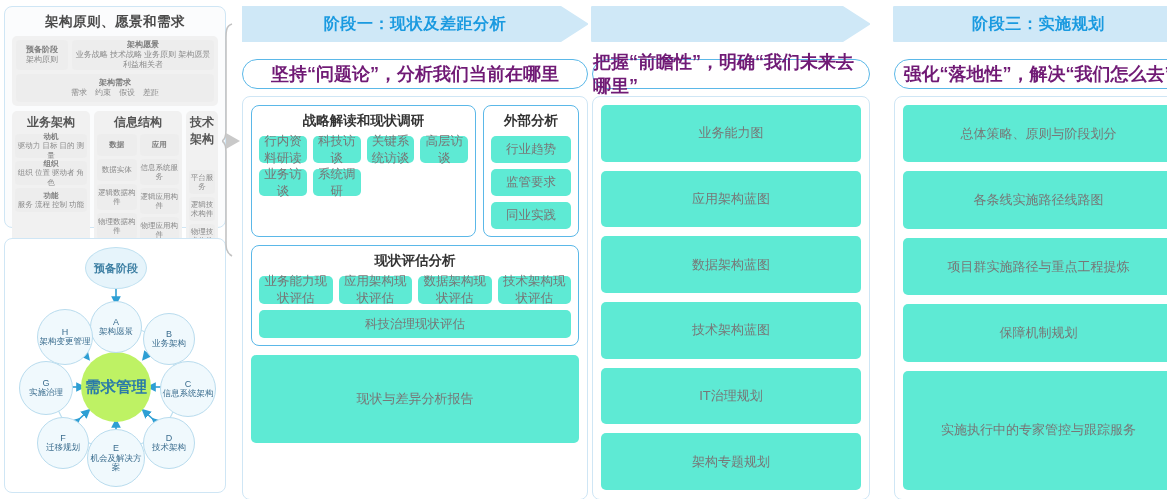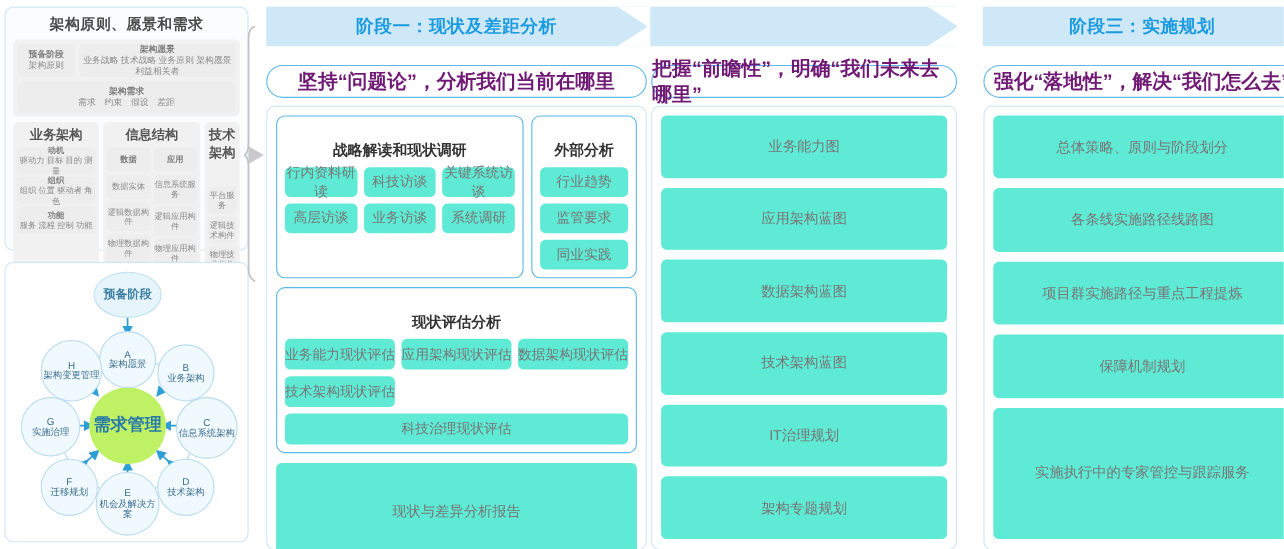--- a/index.html
+++ b/index.html
@@ -107,34 +107,34 @@
   }
 
   .panel {
     margin-top:7px; border:1px solid #cfe6f5; border-radius:8px; background:#ffffff;
     padding:8px 8px 9px 8px;
   }
   .s1 .panel { height:404px; }
   .s2 .panel, .s3 .panel { height:404px; display:flex; flex-direction:column; gap:9px; }
 
   .box-outline {
-    border:1.5px solid #5bb8e8; border-radius:8px; background:#fff; padding:22px 7px 7px 7px;
+    border:1.5px solid #5bb8e8; border-radius:8px; background:#fff; padding:6px 7px 7px 7px;
   }
   .box-title { text-align:center; font-size:13.5px; font-weight:bold; color:#333; margin-bottom:6px; }
 
   .chip {
     background:#5eead4; border-radius:5px; color:#777;
     display:flex; align-items:center; justify-content:center;
     font-size:12.5px; text-align:center;
   }
 
   .s1-top { display:flex; gap:7px; }
   .s1-left { flex:1; }
   .s1-right { width:96px; }
-  .grid2 { display:grid; grid-template-columns:1fr 1fr 1fr; gap:6px; }
+  .grid2 { display:grid; grid-template-columns:1fr 1fr 1fr 1fr; gap:6px; }
   .s1-left .chip { height:27px; }
   .s1-right .chip { height:27px; margin-bottom:6px; }
   .s1-right .chip:last-child { margin-bottom:0; }
 
   .eval { margin-top:8px; }
   .eval .chip { height:28px; }
   .eval .wide { grid-column: 1 / -1; }
 
   .report { margin-top:9px; }
   .report .chip { height:88px; font-size:13px; }

